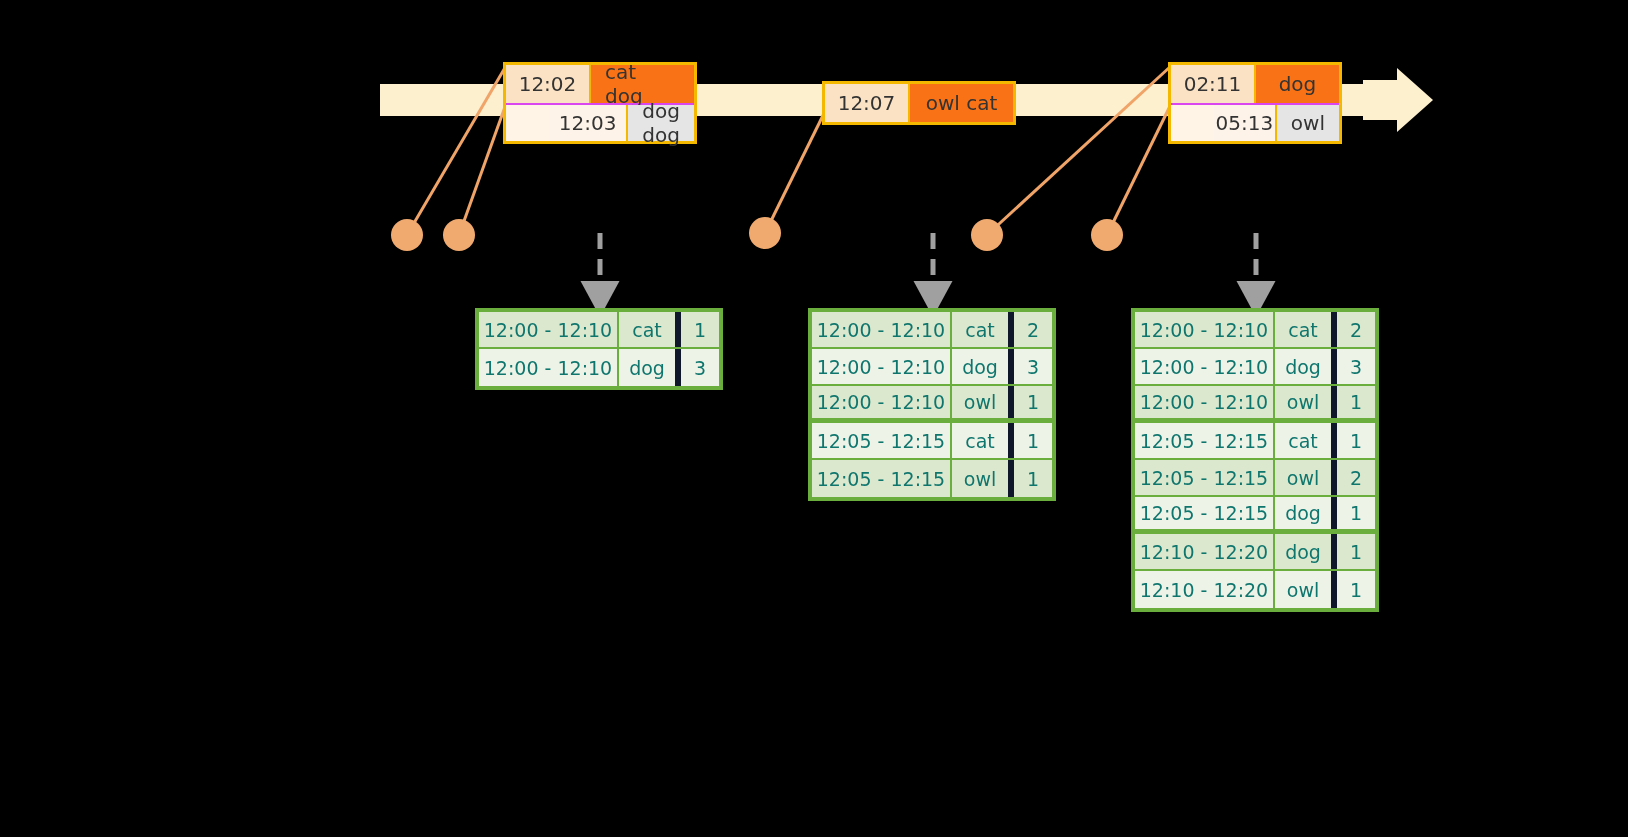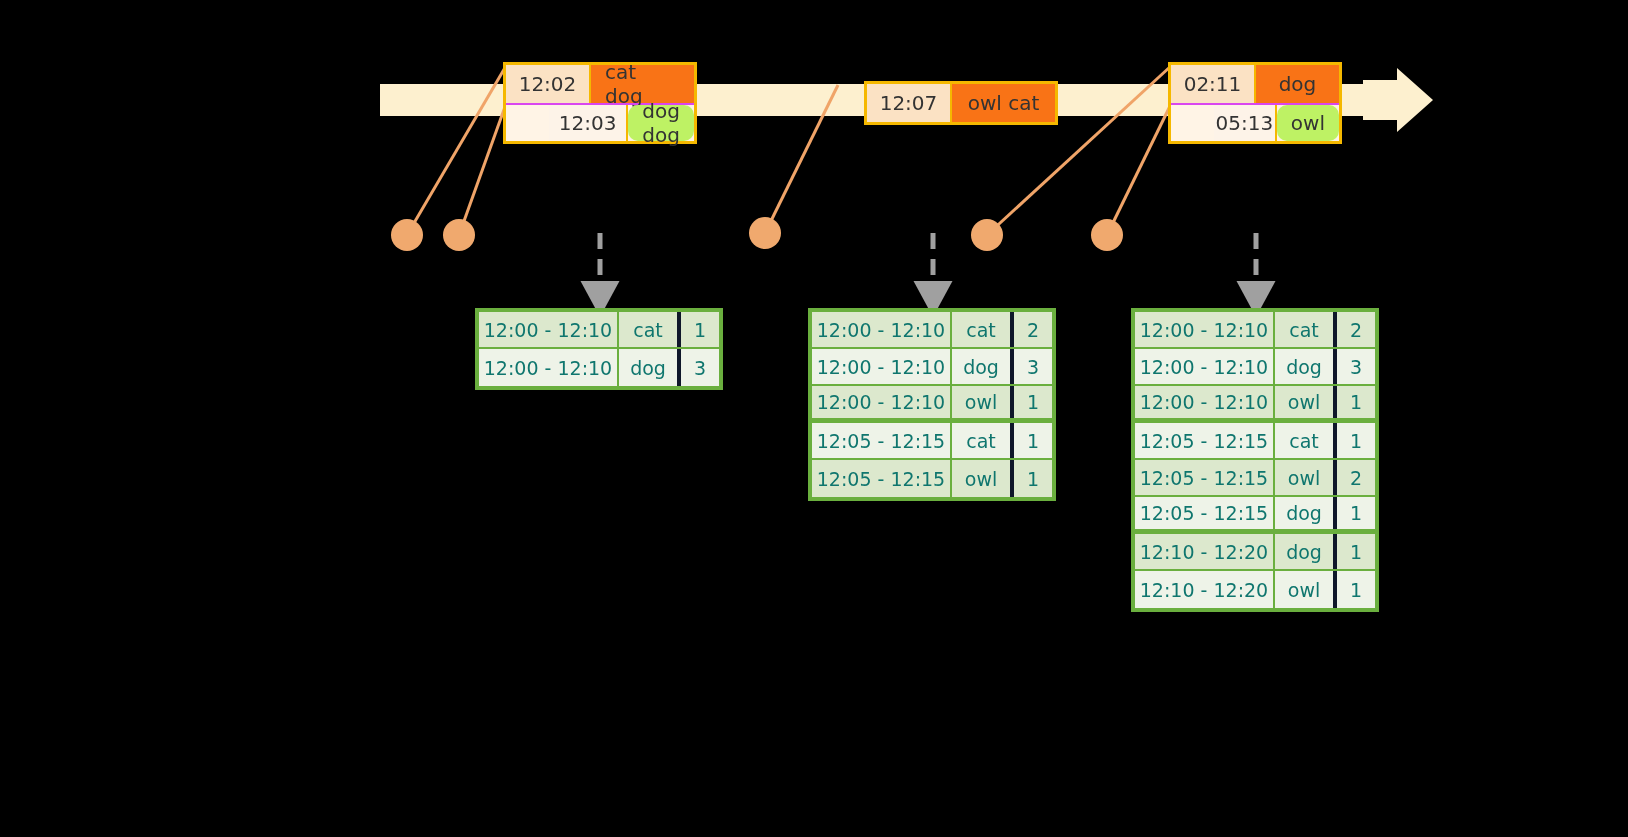--- a/index.html
+++ b/index.html
@@ -48,21 +48,21 @@
   }
   .event-row {
     display: flex;
     height: 38px;
     box-sizing: border-box;
   }
   .event-row + .event-row { border-top: 2px solid #d946ef; padding-left: 43px; }
   .event-row.shade  .ev-time { background: #fbe2c4; }
   .event-row.shade  .ev-val  { background: #f97316; }
   .event-row.plain  .ev-time { background: #fdf3e8; }
-  .event-row.plain  .ev-val  { background: #bef264; border-radius: 10px; }
+  .event-row.plain  .ev-val  { background: #e5e5e5; }
   .ev-time {
     width: 85px;
     display: flex;
     align-items: center;
     justify-content: center;
     font-size: 20px;
     color: #333333;
     border-right: 2px solid #f5b800;
     box-sizing: border-box;
   }
@@ -71,21 +71,21 @@
     display: flex;
     align-items: center;
     justify-content: center;
     font-size: 20px;
     color: #333333;
     box-sizing: border-box;
     padding: 0 14px;
   }
 
   #box-a { left: 503px; top: 62px;  width: 194px; }
-  #box-b { left: 864px; top: 81px;  width: 194px; }
+  #box-b { left: 822px; top: 81px;  width: 194px; }
   #box-c { left: 1168px; top: 62px; width: 174px; }
 
   
   #connectors {
     position: absolute;
     left: 0; top: 0;
     width: 1628px; height: 837px;
     pointer-events: none;
   }
 
@@ -116,21 +116,21 @@
   .res-row.plain .rc { background: #eef3e8; }
   .rc {
     display: flex;
     align-items: center;
     justify-content: center;
     font-size: 19px;
     color: #0f766e;
     box-sizing: border-box;
   }
   .rc-window { width: 140px; border-right: 2px solid #6aaf3e; }
-  .rc-key    { width: 62px;  border-right: 4px solid #0f172a; }
+  .rc-key    { width: 62px;  border-right: 6px solid #0f172a; }
   .rc-count  { width: 38px; }
 
   #table-1 { left: 475px;  top: 308px; }
   #table-2 { left: 808px;  top: 308px; }
   #table-3 { left: 1131px; top: 308px; }
 </style>
 </head>
 <body>
 
 <div id="stage">

